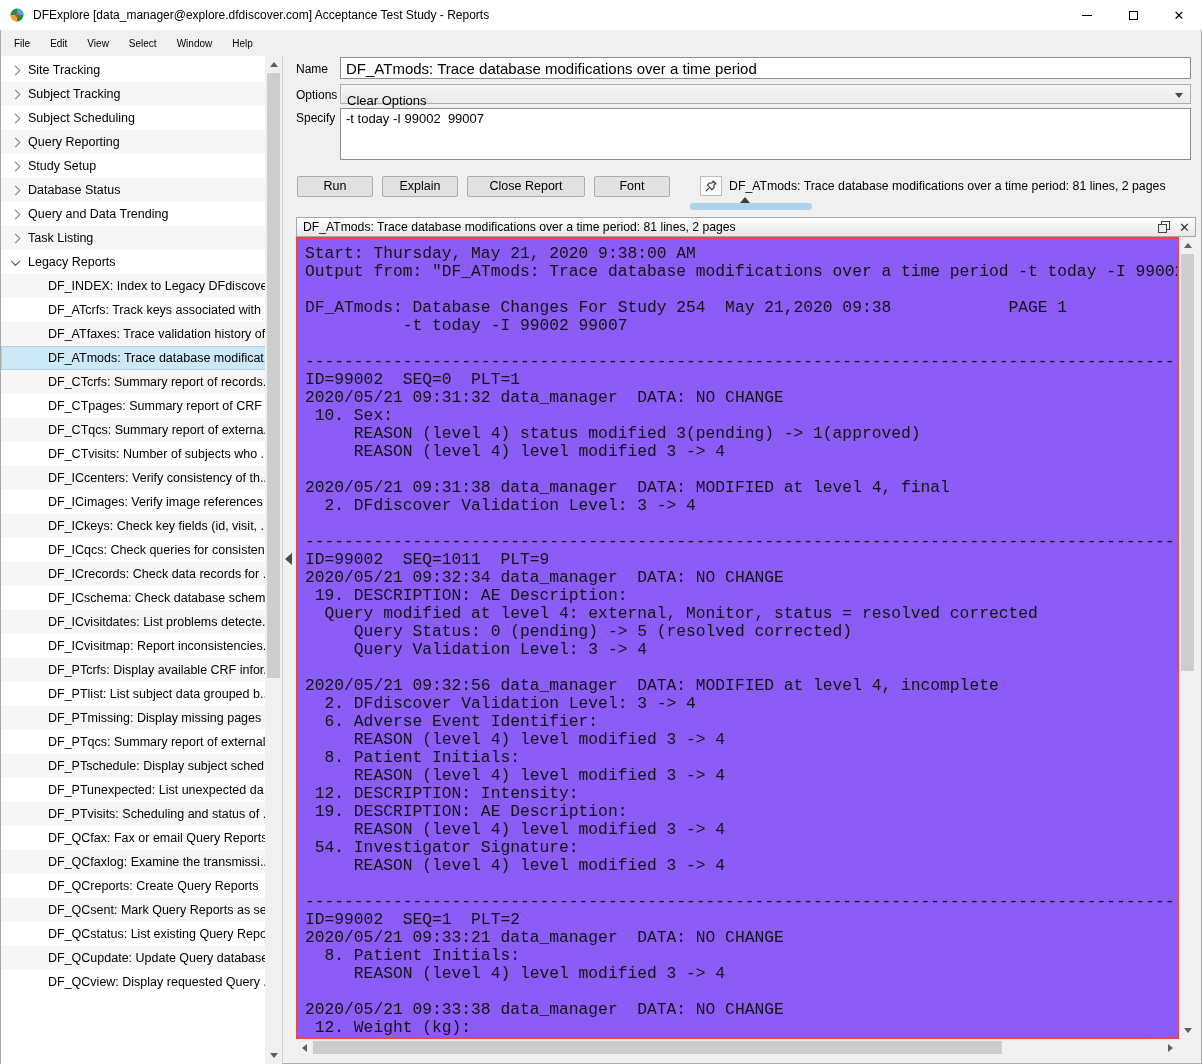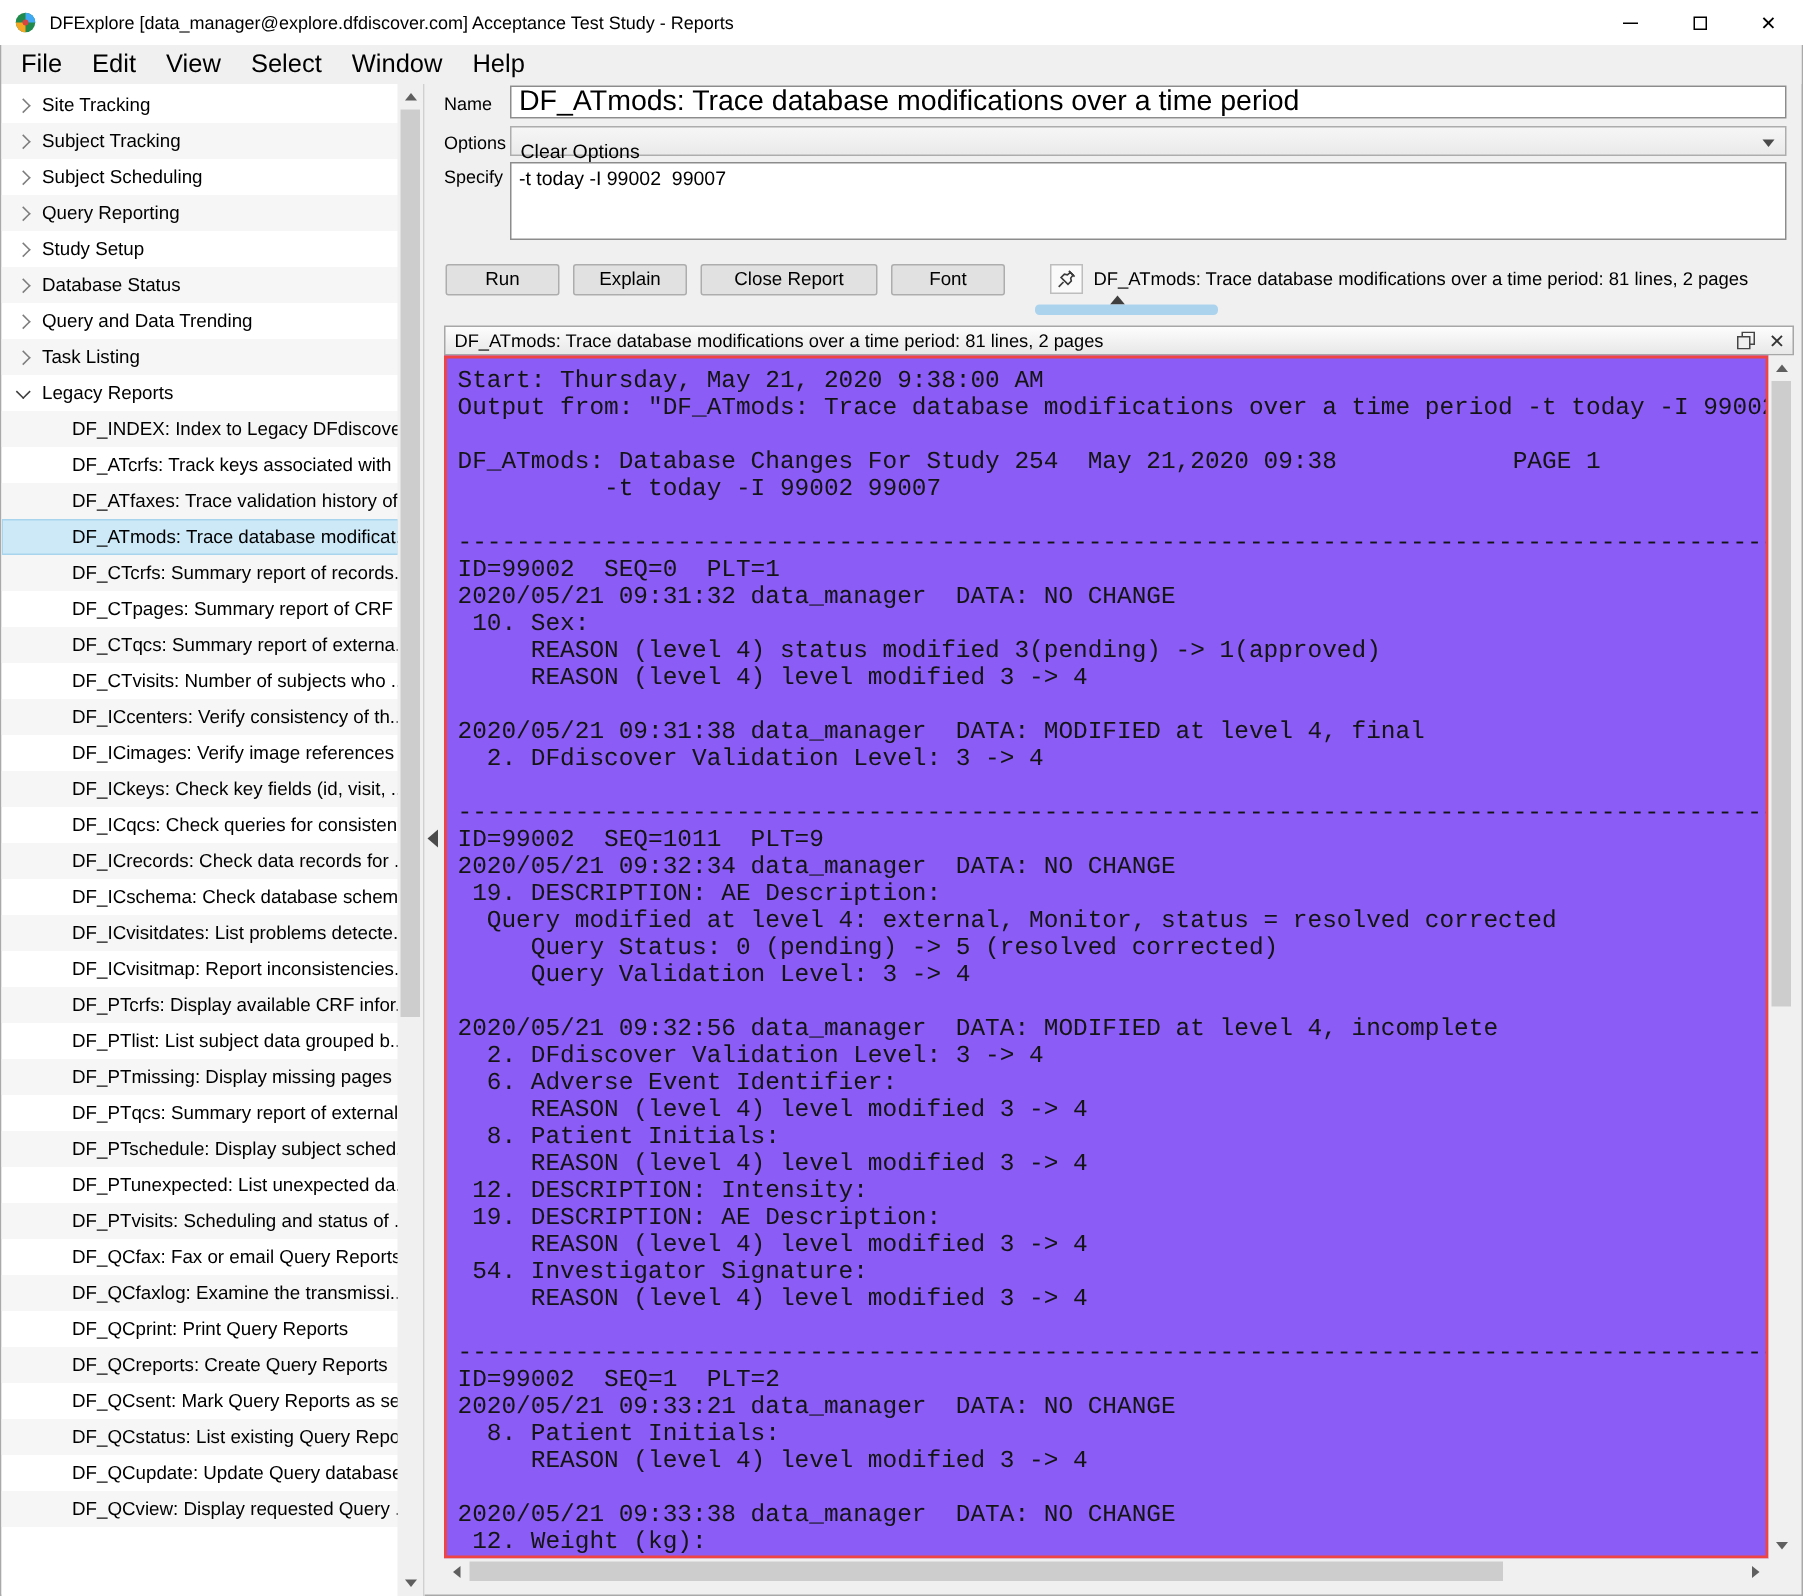--- a/index.html
+++ b/index.html
@@ -15,21 +15,21 @@
   .app-icon { width:16px; height:16px; margin:0 8px 0 9px; display:inline-flex; }
   .win-title { font-size:12px; color:#000; }
   .win-controls { margin-left:auto; display:flex; height:30px; }
   .win-btn { width:46px; height:30px; display:flex; align-items:center; justify-content:center; cursor:default; }
   .glyph-min { width:10px; height:1px; background:#000; display:block; }
   .glyph-max { width:9px; height:9px; border:1px solid #000; display:block; }
   .glyph-close { font-size:13px; line-height:1; }
   
   .menubar { position:absolute; left:1px; top:30px; width:1200px; height:26px;
     background:#f0f0f0; display:flex; align-items:center; padding-left:3px; }
-  .menu-item { font-size:17px; padding:4px 10px; }
+  .menu-item { font-size:10px; padding:4px 10px; }
   
   .sidebar { position:absolute; left:1px; top:56px; width:282px; height:1008px;
     background:#fff; border-right:1px solid #d0d0d0; padding-top:2px; overflow:hidden; }
   .tree { position:absolute; left:0; top:2px; width:265px; }
   .tree-row { height:24px; line-height:24px; display:flex; align-items:center;
     white-space:nowrap; overflow:hidden; font-size:12.5px; }
   .tree-row:nth-child(even) { background:#f6f6f6; }
   .tree-row.selected { background:#cde8f6; box-shadow: inset 0 0 0 1px #a8d4ee; }
   .tree-row.root { padding-left:7px; }
   .tree-row.cat { padding-left:8px; }
@@ -54,21 +54,21 @@
   .sidebar-scroll .sb-thumb { top:17px; height:60%; }
   
   .splitter-arrow { position:absolute; left:285px; top:553px; width:0; height:0;
     border-top:6px solid transparent; border-bottom:6px solid transparent; border-right:7px solid #4a4a4a; }
   
   .content { position:absolute; left:296px; top:56px; width:900px; height:1008px; }
   .field-row { display:flex; align-items:center; padding-right:5px; }
   .field-label { width:44px; flex:none; font-size:12px; padding-top:1px; }
   .row-name { margin-top:1px; height:22px; }
   .name-input { flex:1; height:22px; border:1px solid #8c8c8c; background:#fff;
-    font-family:"Liberation Sans",sans-serif; font-size:19px; padding:0 5px; }
+    font-family:"Liberation Sans",sans-serif; font-size:15px; padding:0 5px; }
   .row-options { margin-top:5px; height:20px; }
   .combo { flex:1; height:20px; border:1px solid #adadad; background:linear-gradient(#f6f6f6,#eaeaea);
     display:flex; align-items:center; padding:12px 22px 0 6px; font-size:13px; position:relative; }
   .combo-arrow { position:absolute; right:7px; top:8px; width:0; height:0;
     border-left:4px solid transparent; border-right:4px solid transparent; border-top:5px solid #4a4a4a; }
   .row-specify { margin-top:4px; align-items:flex-start; }
   .row-specify .field-label { padding-top:3px; }
   .specify-input { flex:1; height:52px; border:1px solid #8c8c8c; background:#fff; resize:none;
     font-family:"Liberation Sans",sans-serif; font-size:13px; padding:2px 5px; white-space:pre; }
   
@@ -248,23 +248,20 @@
       <div class="tree-row leaf">
         <span class="tree-label">DF_PTvisits: Scheduling and status of ...</span>
       </div>
       <div class="tree-row leaf">
         <span class="tree-label">DF_QCfax: Fax or email Query Reports</span>
       </div>
       <div class="tree-row leaf">
         <span class="tree-label">DF_QCfaxlog: Examine the transmissi...</span>
       </div>
       <div class="tree-row leaf">
-        <span class="tree-label">DF_QCprint: Print Query Reports</span>
-      </div>
-      <div class="tree-row leaf">
         <span class="tree-label">DF_QCreports: Create Query Reports</span>
       </div>
       <div class="tree-row leaf">
         <span class="tree-label">DF_QCsent: Mark Query Reports as sent</span>
       </div>
       <div class="tree-row leaf">
         <span class="tree-label">DF_QCstatus: List existing Query Repo...</span>
       </div>
       <div class="tree-row leaf">
         <span class="tree-label">DF_QCupdate: Update Query database</span>

